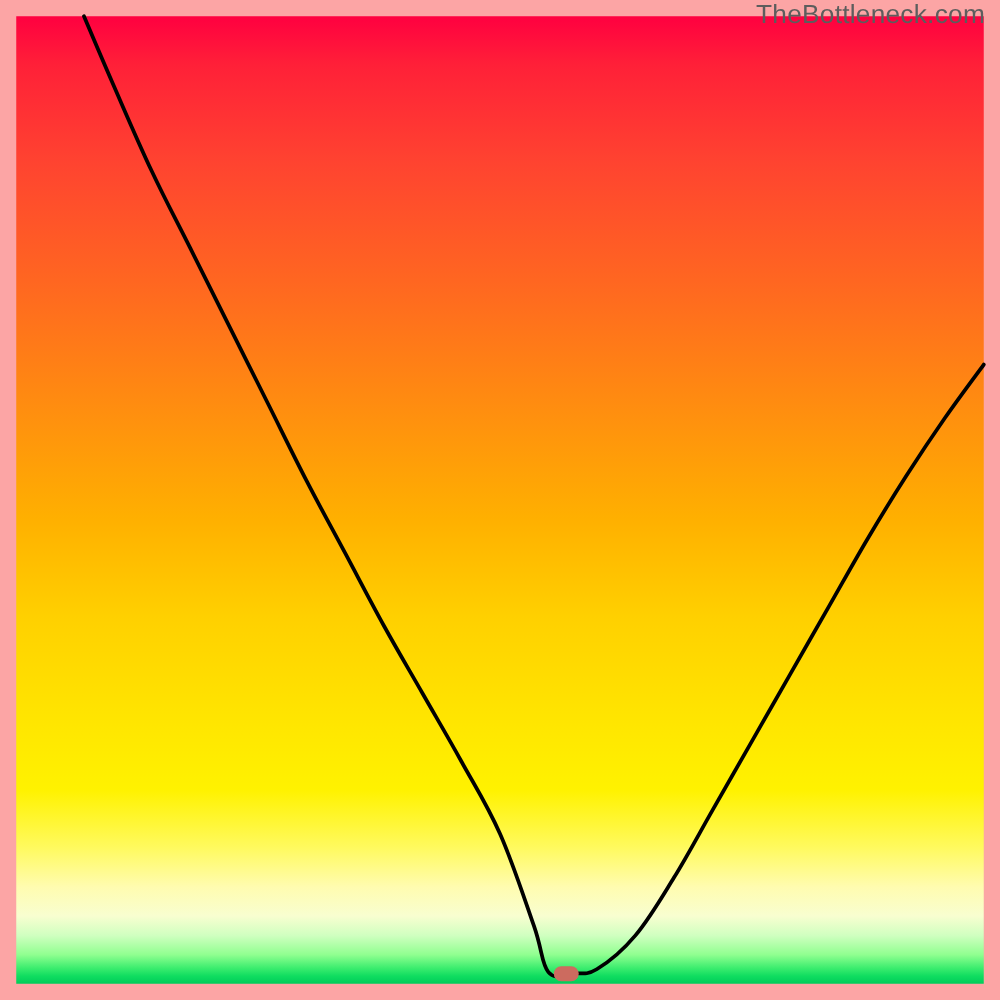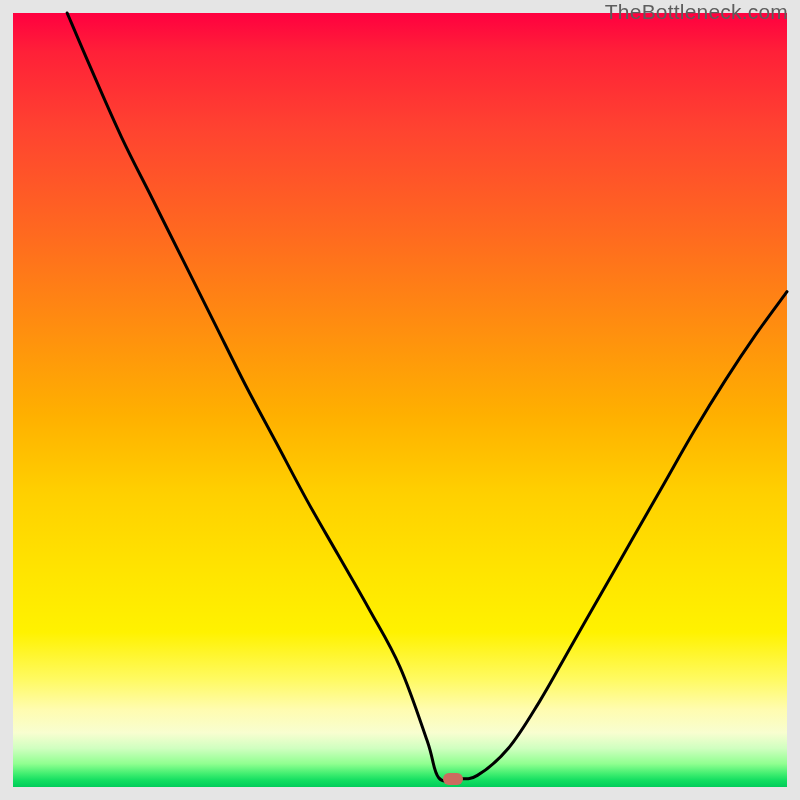--- a/index.html
+++ b/index.html
@@ -8,21 +8,21 @@
     width: 800px;
     height: 800px;
     overflow: hidden;
     background: #000;
     font-family: Arial, Helvetica, sans-serif;
   }
   .canvas {
     position: relative;
     width: 800px;
     height: 800px;
-    background: #e5e5e5;
+    background: #fca5a5;
   }
   .plot-bg {
     position: absolute;
     left: 13px;
     top: 13px;
     width: 774px;
     height: 774px;
     background: linear-gradient(to bottom,
       #ff0040 0%,
       #ff2038 5%,

